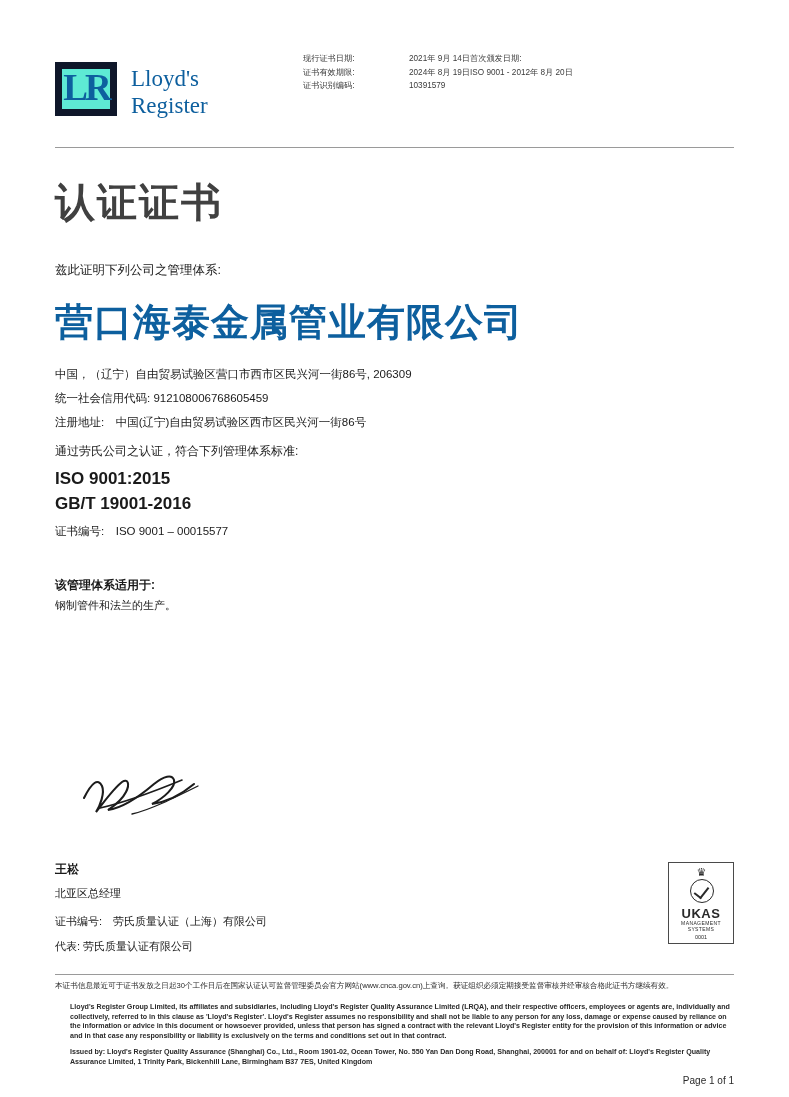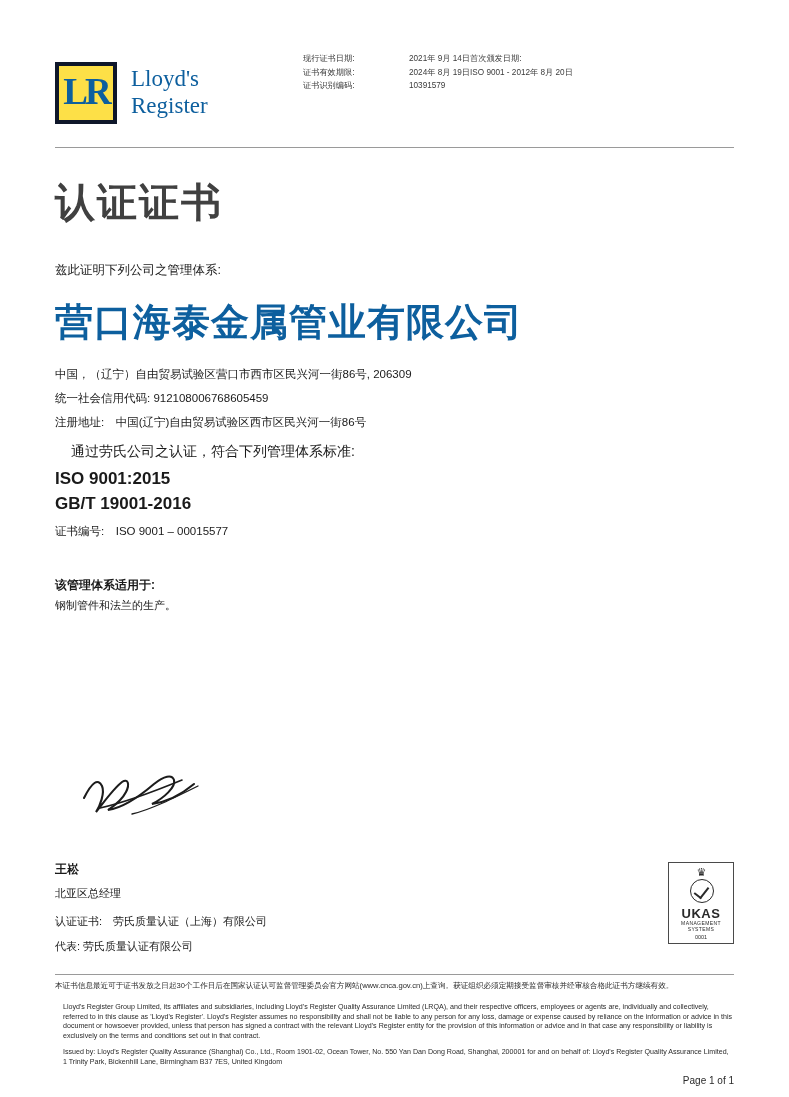--- a/index.html
+++ b/index.html
@@ -27,25 +27,25 @@
     height: 148px;
   }
   .logo-block {
     position: absolute;
     left: 55px; top: 62px;
     display: flex;
     align-items: flex-start;
   }
   .logo-mark {
     width: 62px;
-    height: 62px;
-    border: 4px solid #0f172a;
+    height: 54px;
+    border: 7px solid #0f172a;
     box-sizing: border-box;
     position: relative;
-    background: #fde047;
+    background: #5eead4;
   }
   .logo-mark .lr {
     position: absolute;
     left: 0; top: 0;
     width: 100%; height: 100%;
     color: #0d5f9e;
     font-family: "Liberation Serif", serif;
     font-weight: bold;
     font-size: 37px;
     letter-spacing: -3px;
@@ -113,23 +113,22 @@
     position: absolute;
     left: 55px; top: 362px;
     font-size: 11.5px;
     color: #1a1a1a;
     line-height: 24px;
   }
   .addr-lines div { white-space: nowrap; }
   .standards-intro {
     position: absolute;
     left: 55px; top: 443px;
-    font-size: 14px;
-    color: #1a1a1a;
-    margin-left: 16px;
+    font-size: 12px;
+    color: #1a1a1a;
   }
   .standards {
     position: absolute;
     left: 55px; top: 466px;
     font-size: 17px;
     font-weight: bold;
     color: #1a1a1a;
     line-height: 25px;
   }
   .cert-no {
@@ -262,21 +261,21 @@
     line-height: 11px;
   }
   .footer-en {
     position: absolute;
     left: 55px; top: 1003px;
     width: 679px;
     font-size: 7.1px;
     color: #2a2a2a;
     line-height: 9.6px;
   }
-  .footer-en p { margin: 0 0 7px 8px; }
+  .footer-en p { margin: 0 0 7px 15px; font-weight: bold; }
   .page-num {
     position: absolute;
     right: 55px; top: 1075px;
     font-size: 10px;
     color: #2a2a2a;
   }
 </style>
 </head>
 <body>
 
@@ -347,21 +346,21 @@
   <div class="scope-text">钢制管件和法兰的生产。</div>
 
   <svg class="signature" viewBox="0 0 130 54">
     <path d="M6 30 C14 14, 20 10, 24 18 C27 25, 22 38, 18 44 C26 34, 36 20, 44 14 C50 10, 52 16, 48 24 C44 32, 36 38, 30 42 C44 40, 62 28, 76 16 C86 8, 94 6, 96 12 C98 19, 86 30, 74 36 C88 34, 104 26, 116 16" fill="none" stroke="#1c1c1c" stroke-width="2.1" stroke-linecap="round"></path>
     <path d="M22 40 C40 36, 70 26, 104 12" fill="none" stroke="#1c1c1c" stroke-width="1.6" stroke-linecap="round"></path>
     <path d="M54 46 C72 42, 96 30, 120 18" fill="none" stroke="#1c1c1c" stroke-width="1.3" stroke-linecap="round"></path>
   </svg>
 
   <div class="sign-name">王崧</div>
   <div class="sign-role">北亚区总经理</div>
-  <div class="issuer">认证证书:　劳氏质量认证（上海）有限公司</div>
+  <div class="issuer">证书编号:　劳氏质量认证（上海）有限公司</div>
   <div class="representative">代表: 劳氏质量认证有限公司</div>
 
   <div class="ukas">
     <div class="crown">♛</div>
     <div class="tick-circle"></div>
     <div class="ukas-word">UKAS</div>
     <div class="ukas-sub">
       <div>MANAGEMENT</div>
       <div>SYSTEMS</div>
     </div>

